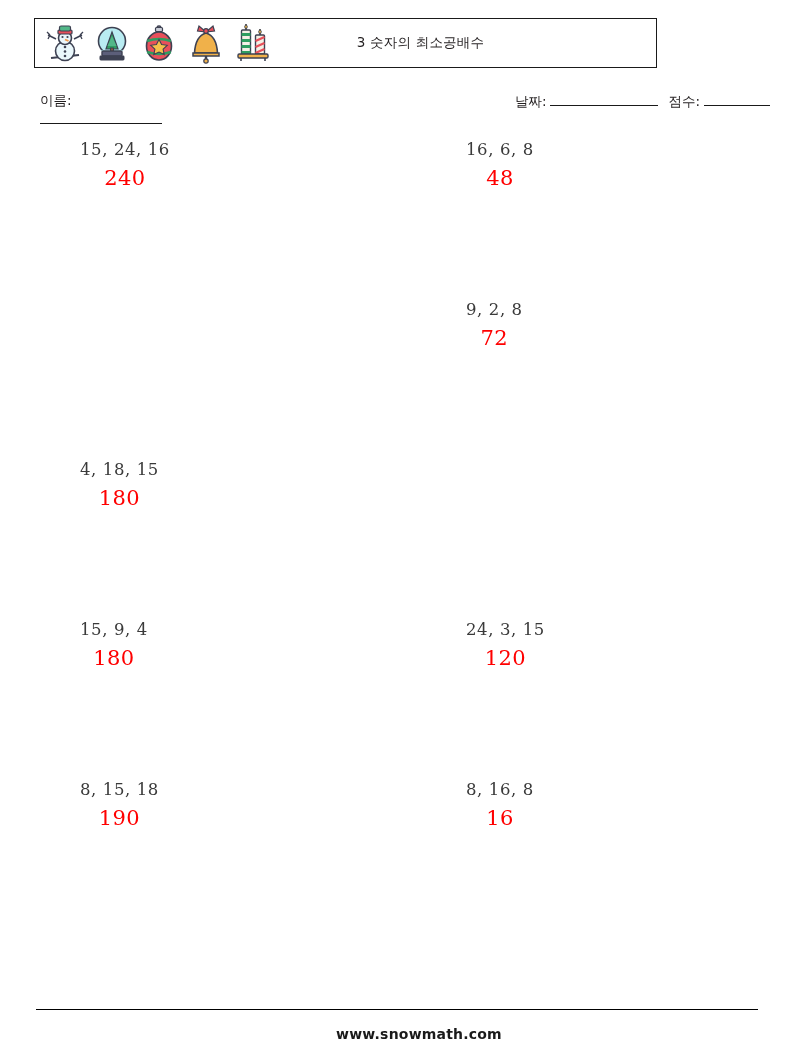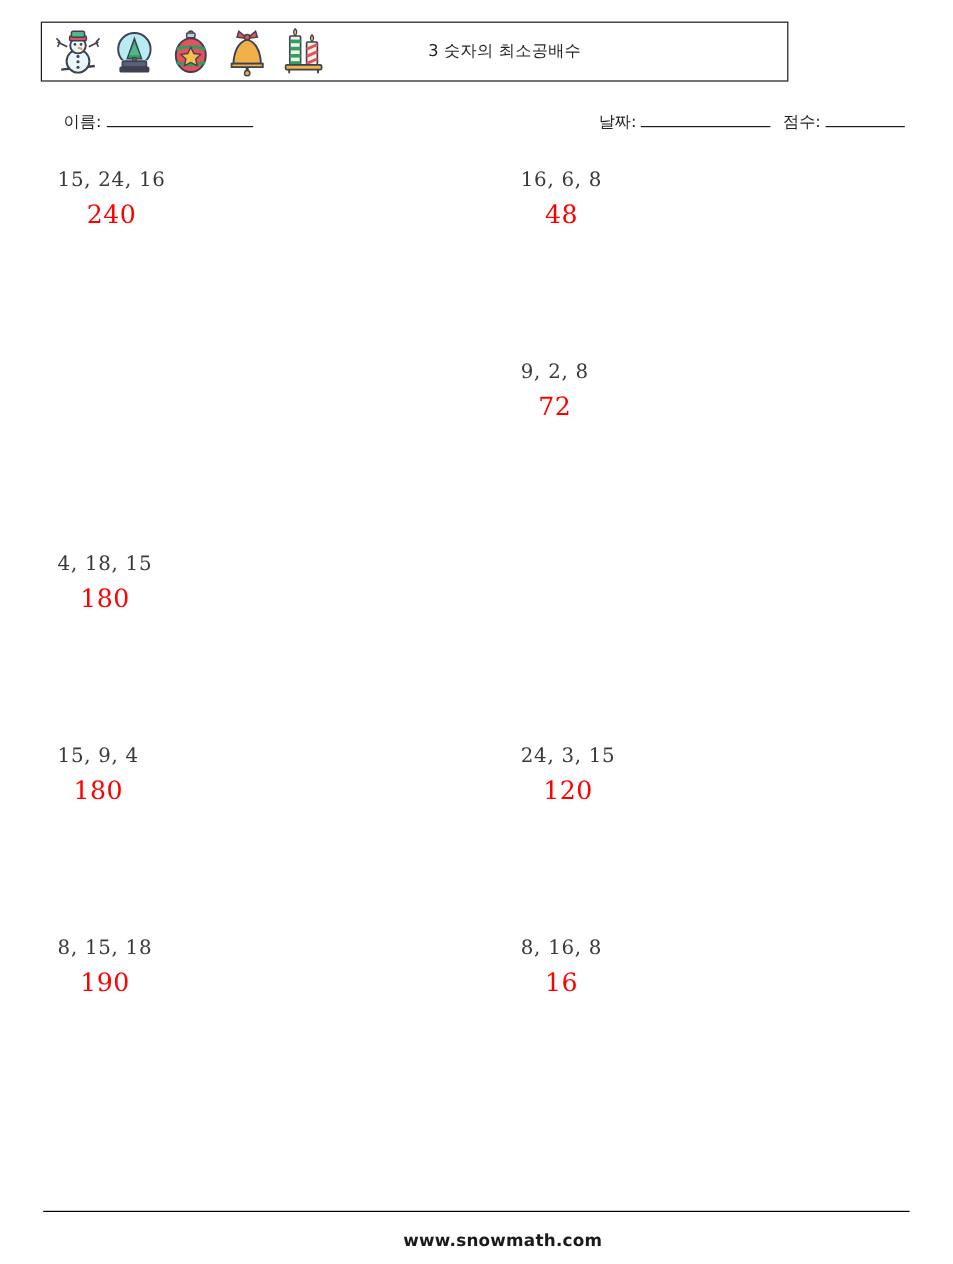--- a/index.html
+++ b/index.html
@@ -67,28 +67,29 @@
     left: 36px;
     top: 92px;
     width: 736px;
     height: 24px;
     font-family: "DejaVu Sans", "Liberation Sans", sans-serif;
     font-size: 13.5px;
     color: #231f20;
   }
   .meta-left {
     position: absolute;
-    left: 17px;
+    left: 0;
     top: 0;
     display: flex;
     align-items: baseline;
+    flex-direction: column;
   }
   .meta-right {
     position: absolute;
-    right: 18px;
+    right: 2px;
     top: 0;
     display: flex;
     align-items: flex-end;
     gap: 10px;
   }
   .meta-item {
     display: flex;
     align-items: baseline;
   }
   .meta-label { white-space: pre; }
@@ -131,21 +132,21 @@
   }
   .atext {
     font-family: "DejaVu Serif", "Liberation Serif", serif;
     font-size: 21px;
     color: #ff0000;
     letter-spacing: 0.4px;
     display: block;
     text-align: center;
     margin-top: 7px;
   }
-  .qwrap { display: inline-block; }
+  .qwrap { display: inline-block; margin-left: 32px; }
 
   
   .footer-rule {
     position: absolute;
     left: 36px;
     top: 1009px;
     width: 722px;
     height: 0;
     border-top: 1.8px solid #000000;
   }

